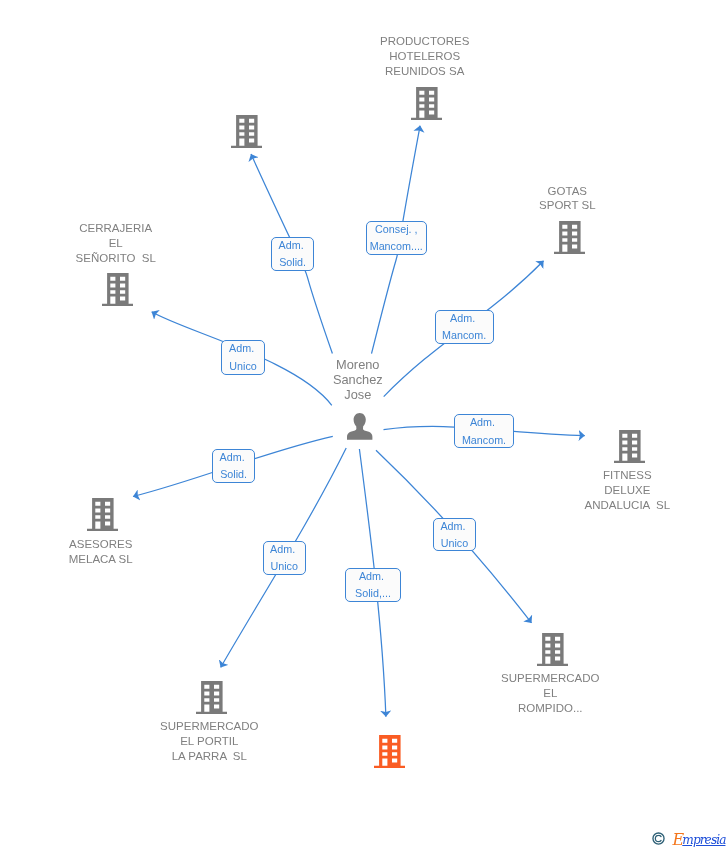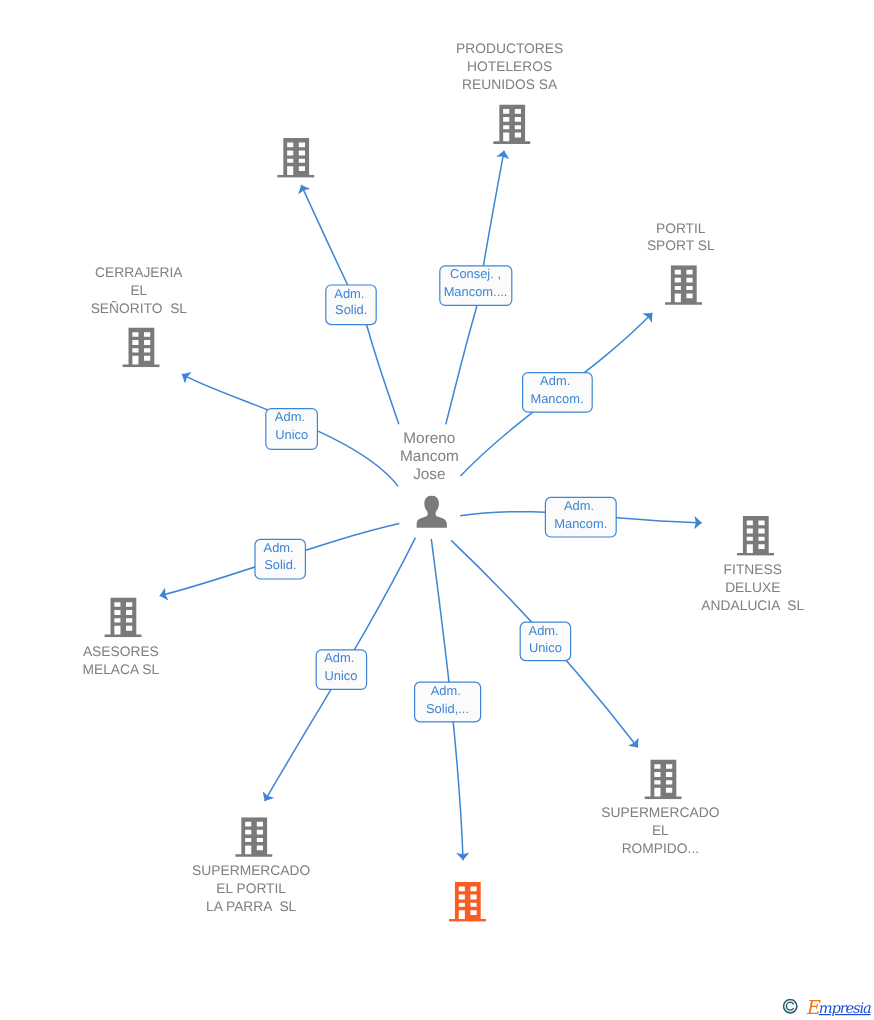--- a/index.html
+++ b/index.html
@@ -8,21 +8,21 @@
        font-family:"Liberation Sans",sans-serif;}
   #stage{position:absolute;left:0;top:0;width:728px;height:850px;}
   svg#edges{position:absolute;left:0;top:0;width:728px;height:850px;}
   .node{position:absolute;}
   .node svg{position:absolute;display:block;left:0;top:0;}
   .node-label{position:absolute;width:300px;color:#808080;font-size:11.5px;
      line-height:14.9px;text-align:center;white-space:pre;}
   .node-label.person{font-size:12.8px;line-height:14.85px;}
   .rel-box{position:absolute;border:1.3px solid #3d85d6;border-radius:5px;
      background:#fbfbfb;color:#3d85d6;font-size:10.75px;line-height:14.8px;text-align:center;
-     display:flex;flex-direction:column;align-items:center;justify-content:flex-start;
+     display:flex;flex-direction:column;align-items:center;justify-content:space-between;
      box-sizing:border-box;white-space:pre;}
   #logo{position:absolute;left:651.6px;top:832.3px;display:flex;align-items:flex-start;}
   #logo svg{display:block;}
   #logo-e{font-family:"DejaVu Serif",serif;font-style:italic;font-size:16px;
      line-height:16.5px;color:#f4761c;margin-left:8px;letter-spacing:-1.2px;}
   #logo-rest{font-family:"DejaVu Serif",serif;font-style:italic;font-size:12.2px;
      line-height:17.2px;color:#1d4ed8;margin-left:-0.8px;letter-spacing:-0.95px;text-decoration:underline;}
 </style>
 </head>
 <body>
@@ -55,21 +55,21 @@
     </svg>
   </div>
   <div class="node-label" style="left:274.7px;top:34.4px;">PRODUCTORES
 HOTELEROS
 REUNIDOS SA</div>
   <div class="node" style="left:553.8px;top:220.7px;width:31.2px;height:33.1px;">
     <svg width="31.2" height="33.1" viewBox="0 0 31.2 33.1">
       <path fill="#7a7a7a" fill-rule="evenodd" d="M0 30.8H31.2V33.1H0Z M5.1 0H26.6V30.8H5.1Z M8.3 3.8V7.7H13.4V3.8Z M18 3.8V7.7H23.2V3.8Z M8.3 10.4V14.5H13.4V10.4Z M18 10.4V14.5H23.2V10.4Z M8.3 17.3V20.7H13.4V17.3Z M18 17.3V20.7H23.2V17.3Z M8.3 23.5V30.8H13.4V23.5Z M18 23.5V27.6H23.2V23.5Z"></path>
     </svg>
   </div>
-  <div class="node-label" style="left:417.3px;top:183.5px;">PORTIL
+  <div class="node-label" style="left:417.3px;top:183.5px;">GOTAS
 SPORT SL</div>
   <div class="node" style="left:102.2px;top:272.9px;width:31.2px;height:33.1px;">
     <svg width="31.2" height="33.1" viewBox="0 0 31.2 33.1">
       <path fill="#7a7a7a" fill-rule="evenodd" d="M0 30.8H31.2V33.1H0Z M5.1 0H26.6V30.8H5.1Z M8.3 3.8V7.7H13.4V3.8Z M18 3.8V7.7H23.2V3.8Z M8.3 10.4V14.5H13.4V10.4Z M18 10.4V14.5H23.2V10.4Z M8.3 17.3V20.7H13.4V17.3Z M18 17.3V20.7H23.2V17.3Z M8.3 23.5V30.8H13.4V23.5Z M18 23.5V27.6H23.2V23.5Z"></path>
     </svg>
   </div>
   <div class="node-label" style="left:-34.3px;top:220.8px;">CERRAJERIA
 EL
 SEÑORITO  SL</div>
   <div class="node" style="left:613.8px;top:429.6px;width:31.2px;height:33.1px;">
@@ -107,21 +107,21 @@
     <svg width="31.2" height="33.1" viewBox="0 0 31.2 33.1">
       <path fill="#fa5c23" fill-rule="evenodd" d="M0 30.8H31.2V33.1H0Z M5.1 0H26.6V30.8H5.1Z M8.3 3.8V7.7H13.4V3.8Z M18 3.8V7.7H23.2V3.8Z M8.3 10.4V14.5H13.4V10.4Z M18 10.4V14.5H23.2V10.4Z M8.3 17.3V20.7H13.4V17.3Z M18 17.3V20.7H23.2V17.3Z M8.3 23.5V30.8H13.4V23.5Z M18 23.5V27.6H23.2V23.5Z"></path>
     </svg>
   </div>
   <div class="node" style="left:347.3px;top:413.3px;width:25.4px;height:26.7px;">
     <svg width="25.4" height="26.7" viewBox="0 0 25.4 26.7">
       <path fill="#7a7a7a" d="M12.7 0C9.2 0 6.6 2.9 6.6 6.6C6.6 9.3 7.6 11.8 9.2 13.3L9.4 15.6C9.4 16.5 8.9 17.1 8 17.4L3.6 18.8C1.4 19.5 0 21.5 0 23.8L0 26.7L25.4 26.7L25.4 23.8C25.4 21.5 24 19.5 21.8 18.8L17.4 17.4C16.5 17.1 16 16.5 16 15.6L16.2 13.3C17.8 11.8 18.8 9.3 18.8 6.6C18.8 2.9 16.2 0 12.7 0Z"></path>
     </svg>
   </div>
   <div class="node-label person" style="left:207.8px;top:358.0px;">Moreno
-Mancom
+Sanchez
 Jose</div>
   <div class="rel-box" style="left:271.0px;top:236.7px;width:43.3px;height:34.0px;">
     <span>Adm. </span>
     <span>Solid.</span>
   </div>
   <div class="rel-box" style="left:365.7px;top:221.4px;width:61.2px;height:33.6px;">
     <span>Consej. ,</span>
     <span>Mancom....</span>
   </div>
   <div class="rel-box" style="left:434.7px;top:310.4px;width:58.9px;height:33.6px;">

